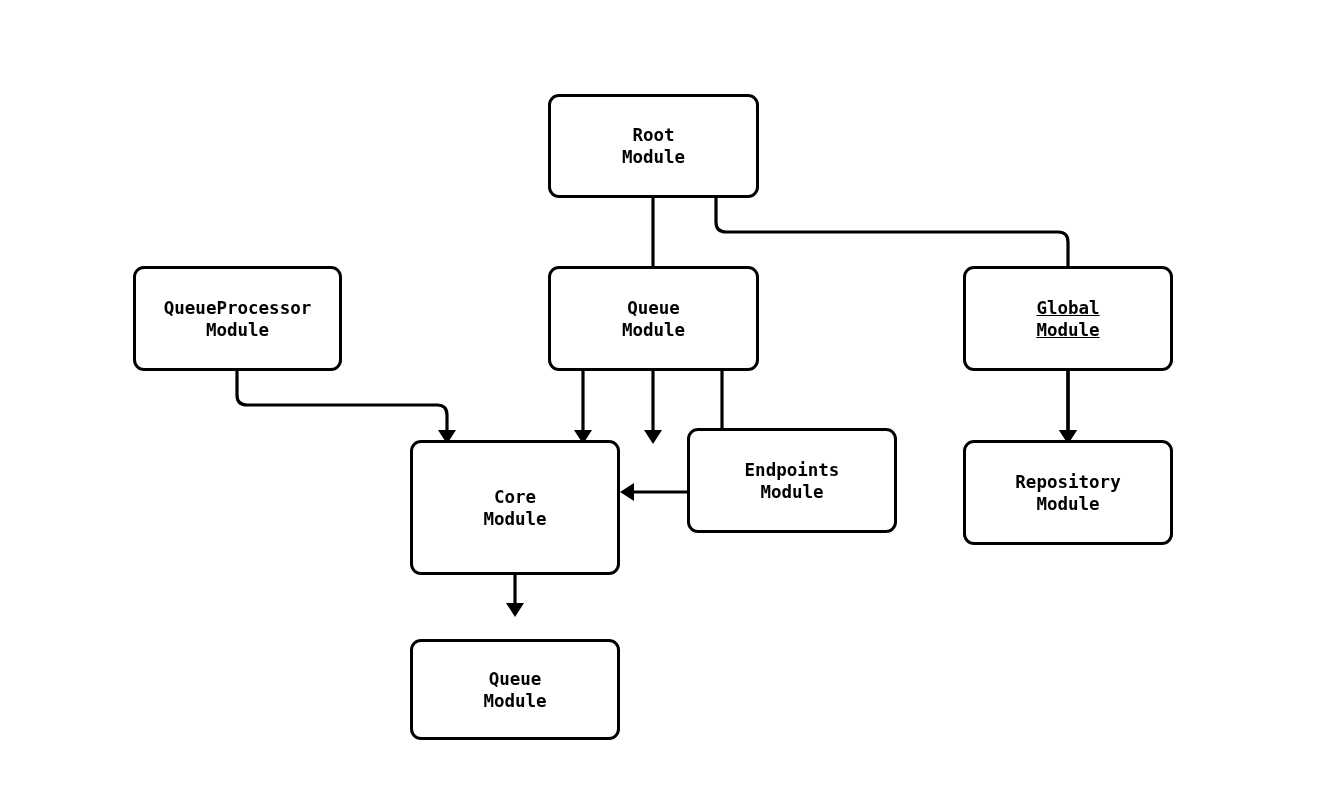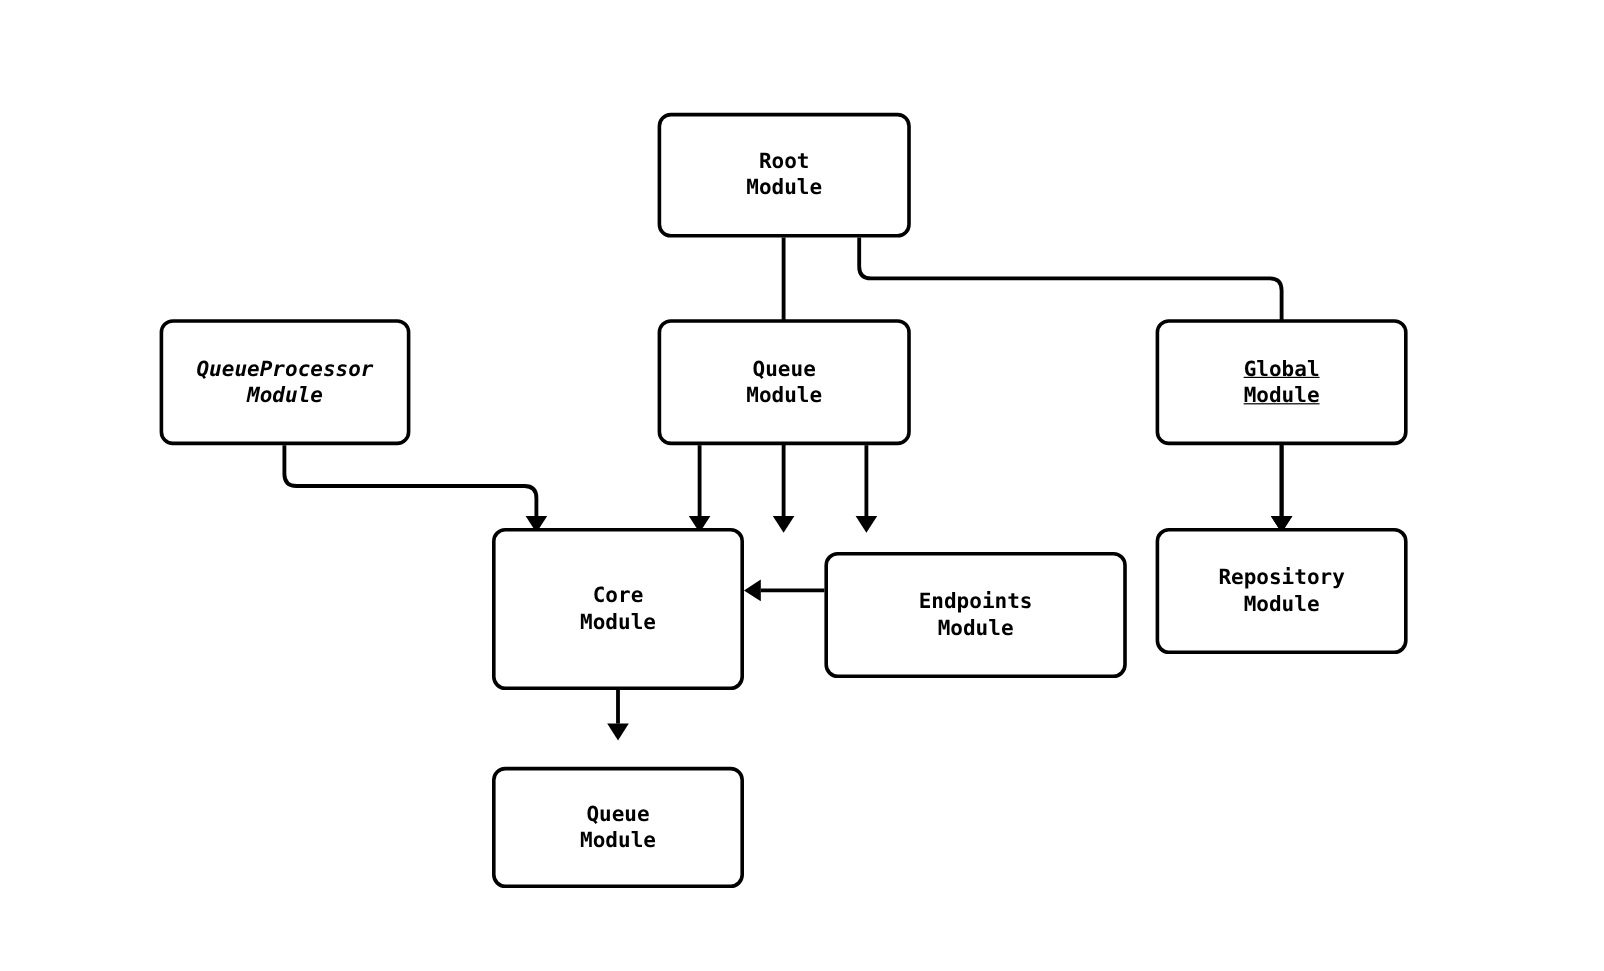--- a/index.html
+++ b/index.html
@@ -99,41 +99,41 @@
       <path d="M515,545 L515,603" fill="none" stroke="#000000" stroke-width="3.2"></path>
       <path d="M506,603 L524,603 L515,617 Z" fill="#000000"></path>
     </g>
   </svg>
 
   <div class="node" style="left:548px; top:94px; width:211px; height:104px;">
     <div class="node-label">Root</div>
     <div class="node-label">Module</div>
   </div>
 
-  <div class="node" style="left:133px; top:266px; width:209px; height:105px;font-style:italic;">
+  <div class="node" style="left:133px; top:266px; width:209px; height:105px;">
     <div class="node-label">QueueProcessor</div>
     <div class="node-label">Module</div>
   </div>
 
   <div class="node" style="left:548px; top:266px; width:211px; height:105px;">
     <div class="node-label">Queue</div>
     <div class="node-label">Module</div>
   </div>
 
   <div class="node" style="left:963px; top:266px; width:210px; height:105px;text-decoration:underline;">
     <div class="node-label">Global</div>
     <div class="node-label">Module</div>
   </div>
 
   <div class="node" style="left:410px; top:440px; width:210px; height:135px;">
     <div class="node-label">Core</div>
     <div class="node-label">Module</div>
   </div>
 
-  <div class="node" style="left:687px; top:460px; width:252px; height:105px;">
+  <div class="node" style="left:687px; top:428px; width:210px; height:105px;">
     <div class="node-label">Endpoints</div>
     <div class="node-label">Module</div>
   </div>
 
   <div class="node" style="left:963px; top:440px; width:210px; height:105px;">
     <div class="node-label">Repository</div>
     <div class="node-label">Module</div>
   </div>
 
   <div class="node" style="left:410px; top:639px; width:210px; height:101px;">

